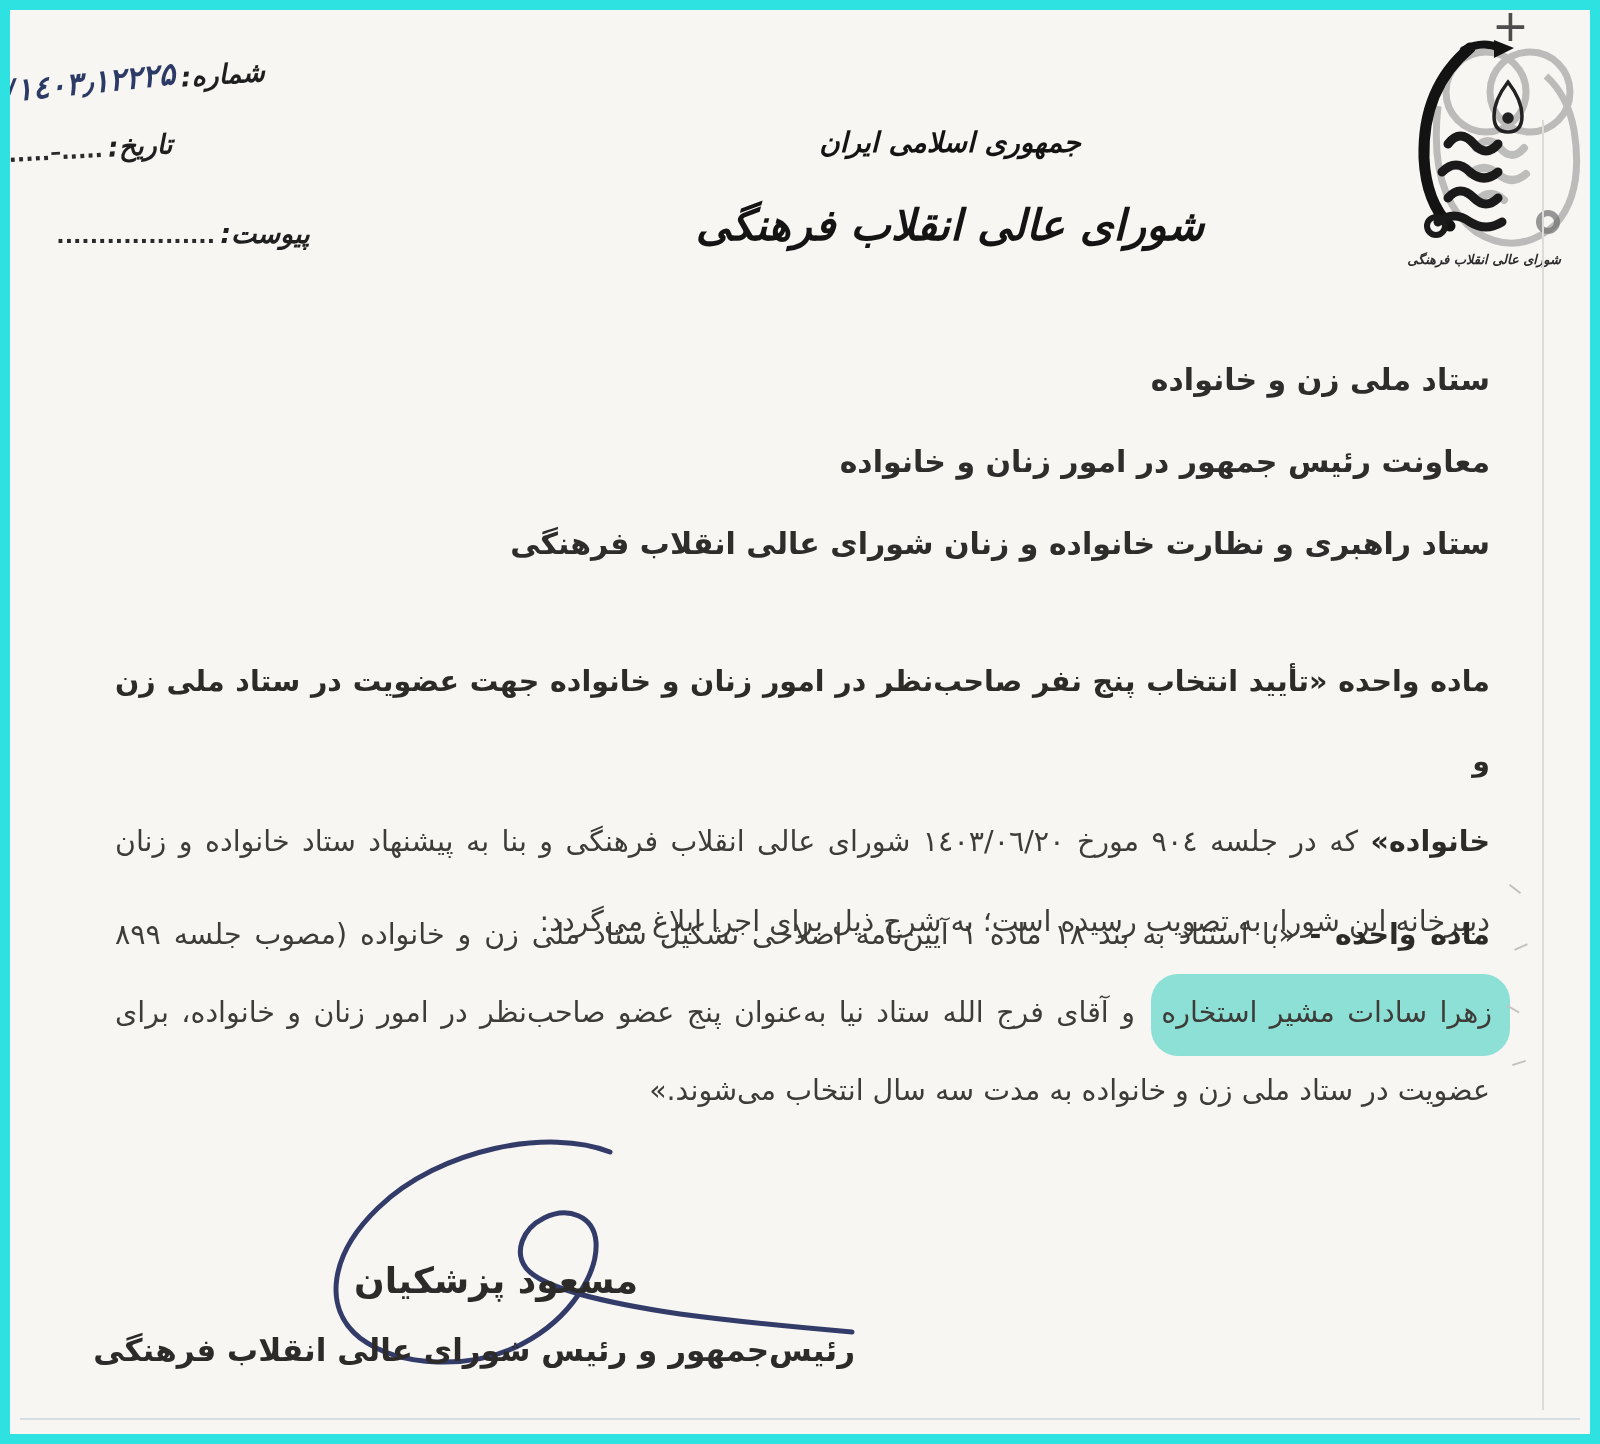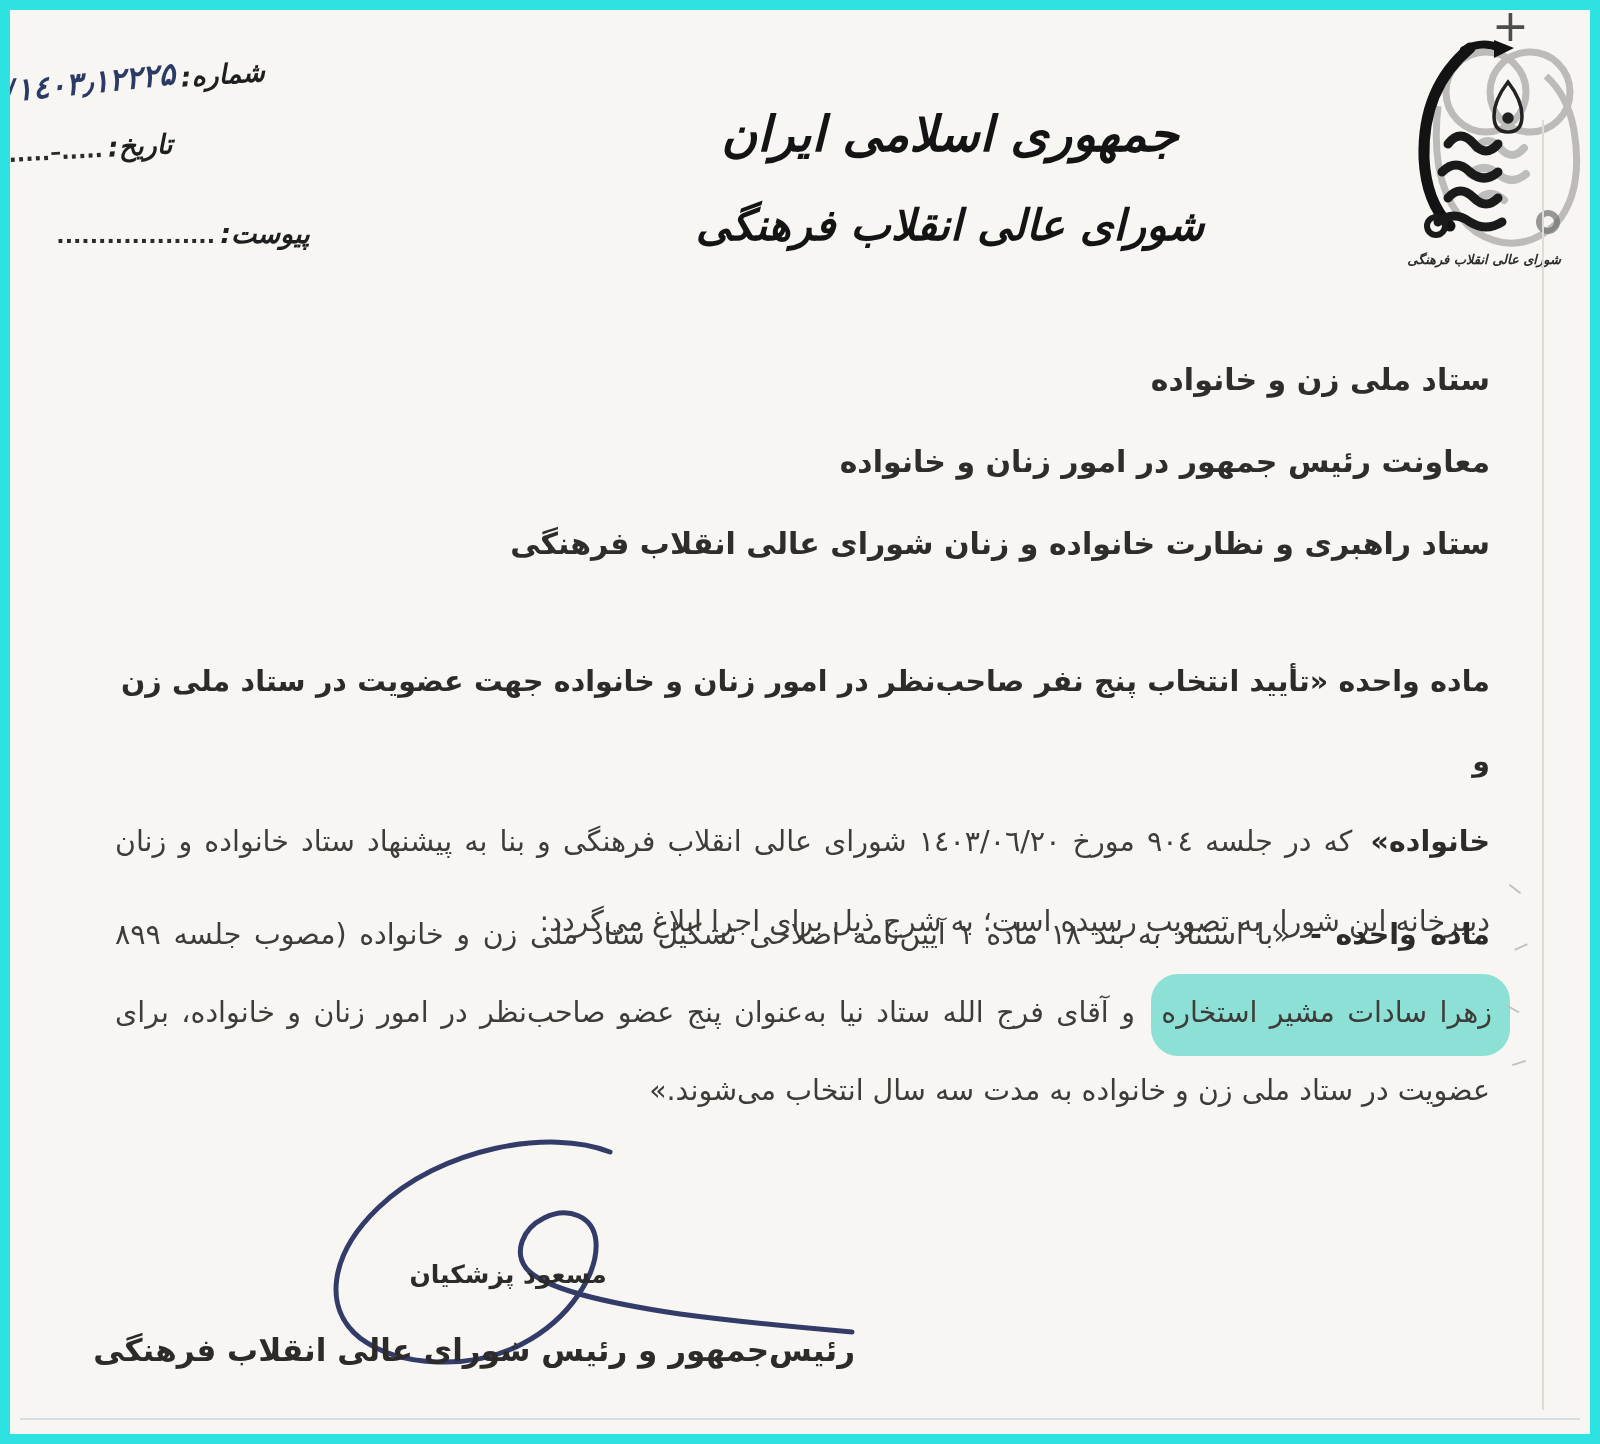--- a/index.html
+++ b/index.html
@@ -43,31 +43,31 @@
     font-size:30px;font-weight:bold;color:#2e2d2b;
     text-align:right;white-space:nowrap;
   }
   
   .para{
     font-size:28.5px;color:#3e3c38;
     line-height:80px;
   }
   .jline{text-align:justify;text-align-last:justify;}
   .rline{text-align:right;}
-  .b{font-weight:bold;color:#2d2b28;margin-left:6px;}
+  .b{font-weight:bold;color:#2d2b28;}
   .hl{
     background:#8de0d6;
     padding:22px 18px 27px 10px;
     margin-left:4px;
     margin-right:-20px;
     border-radius:27px;
   }
   
   .sig-name{
-    font-size:25px;font-weight:bold;color:#2c2b29;text-align:center;white-space:nowrap;
+    font-size:36px;font-weight:bold;color:#2c2b29;text-align:center;white-space:nowrap;
   }
   .sig-title{
     font-size:31px;font-weight:bold;color:#2c2b29;text-align:left;white-space:nowrap;
   }
   
   .scanline-v{width:2px;background:#dedcd6;}
   .scanline-h{height:2px;background:#ccd8dd;opacity:.8;}
   .pencil{width:14px;height:2px;background:#c2c1bd;}
   .crosshair{font-size:44px;color:#4c4c4c;font-weight:400;line-height:1;}
 </style>
@@ -87,21 +87,21 @@
       <span>.....–.....</span>
       
     </span>
   </div>
 
   <div class="abs meta-row" style="left:8px;top:208px;width:330px;text-align:center;direction:rtl;">
     <span class="hw-label">پیوست:</span>
     <span class="dots">...................</span>
   </div>
 
-  <div class="abs callig" style="left:660px;top:96px;width:560px;font-size:49px;">جمهوری اسلامی ایران</div>
+  <div class="abs callig" style="left:660px;top:116px;width:560px;font-size:28px;">جمهوری اسلامی ایران</div>
   <div class="abs callig" style="left:660px;top:190px;width:560px;font-size:43px;">شورای عالی انقلاب فرهنگی</div>
 
   <div class="abs crosshair" style="left:1482px;top:-6px;">+</div>
 
   <div class="abs" style="left:1388px;top:16px;width:184px;height:252px;">
     <svg width="184" height="252" viewBox="0 0 184 252">
 
       <g fill="none" stroke="#9d9d9d" stroke-width="7" opacity="0.65">
         <circle cx="88" cy="66" r="40"></circle>
         <circle cx="132" cy="66" r="40"></circle>

